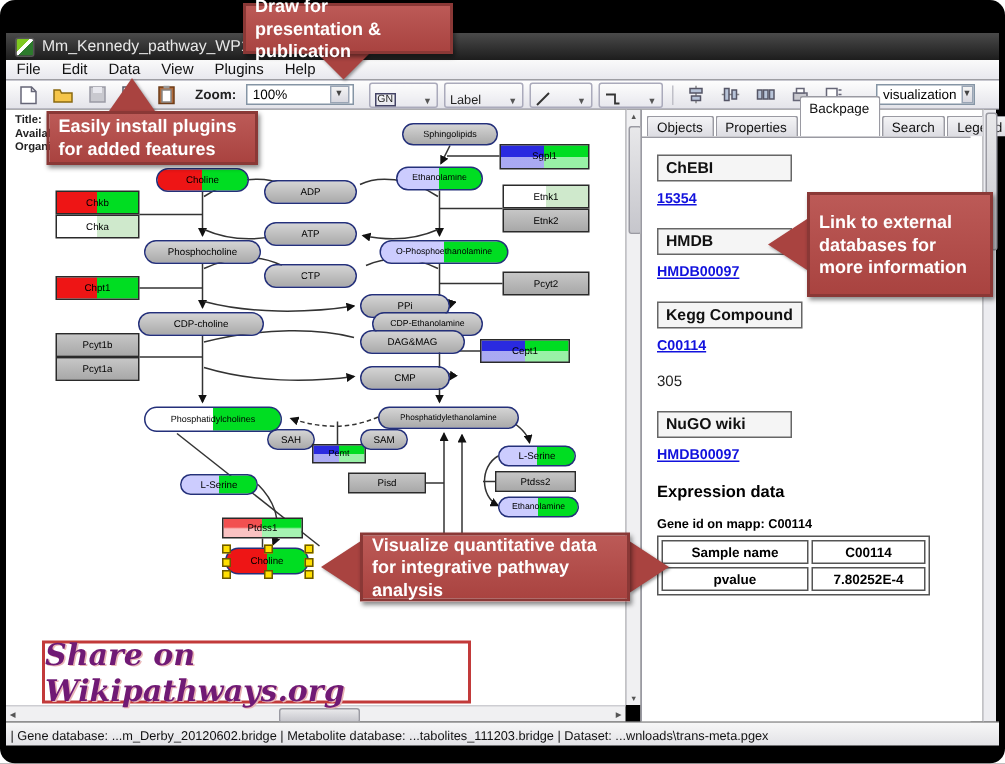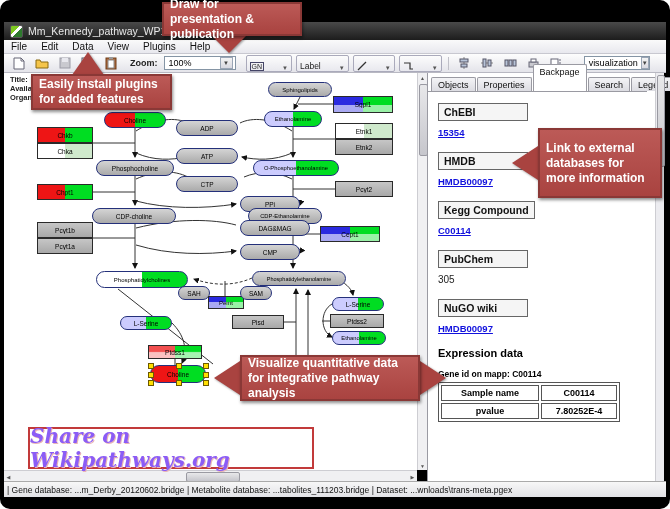--- a/index.html
+++ b/index.html
@@ -60,21 +60,21 @@
   .ecell{border:1px solid #555;margin:1px;font-size:9px;font-weight:bold;color:#000;display:flex;align-items:center;justify-content:center;height:14px;}
   .ecell.c1{width:96px;}
   .ecell.c2{width:74px;}
   .panel-scroll{position:absolute;left:655px;top:73px;width:9px;height:408px;background:#ececf0;border-left:1px solid #cdcdd2;box-sizing:border-box;}
   
   .statusbar{position:absolute;left:4px;top:481px;width:662px;height:16px;background:linear-gradient(#f7f7f7,#e2e2e6);border-top:1px solid #aaa;display:flex;align-items:center;box-sizing:border-box;}
   .statusbar span{font-size:8.5px;color:#111;padding-left:3px;white-space:nowrap;}
   
   .callout{position:absolute;z-index:50;background:linear-gradient(#bc5a57,#a94340);border:2px solid #8a3836;color:#fff;font-weight:bold;font-size:12px;text-align:left;display:flex;align-items:center;justify-content:center;line-height:15px;box-shadow:1px 2px 3px rgba(0,0,0,.45);padding:2px 6px;box-sizing:border-box;}
   .tri{position:absolute;z-index:49;width:0;height:0;filter:drop-shadow(1px 1px 1px rgba(0,0,0,.4));}
-  .share{position:absolute;z-index:40;left:28px;top:427px;width:282px;height:38px;background:#fff;border:2px solid #c23a3a;display:flex;align-items:center;justify-content:center;font-family:"DejaVu Serif",serif;font-style:italic;font-weight:bold;font-size:20px;color:#8b5cf6;text-shadow:1px 1px 0 #e9b5b5;}
+  .share{position:absolute;z-index:40;left:28px;top:427px;width:282px;height:38px;background:#fff;border:2px solid #c23a3a;display:flex;align-items:center;justify-content:center;font-family:"DejaVu Serif",serif;font-style:italic;font-weight:bold;font-size:20px;color:#701a75;text-shadow:1px 1px 0 #e9b5b5;}
   
   .icn{display:block;}
 </style>
 </head>
 <body>
 
 <div class="screen">
 
   <div class="titlebar">
     <div class="appicon"></div>
@@ -372,21 +372,21 @@
         <div class="tab">Properties</div>
         <div class="tab active">Backpage</div>
         <div class="tab">Search</div>
         <div class="tab">Legend</div>
       </div>
     <div class="panel-body">
       <div>
           <div class="sect"><div class="hdr">ChEBI</div><div class="val"><a>15354</a></div></div>
           <div class="sect"><div class="hdr">HMDB</div><div class="val"><a>HMDB00097</a></div></div>
           <div class="sect"><div class="hdr">Kegg Compound</div><div class="val"><a>C00114</a></div></div>
-          <div class="sect"><div class="hdr">PubChem</div><div class="val"><span class="plain">305</span></div></div>
+          <div class="sect"><div class="val"><span class="plain">305</span></div></div>
           <div class="sect"><div class="hdr">NuGO wiki</div><div class="val"><a>HMDB00097</a></div></div>
         </div>
       <div class="expr-title">Expression data</div>
       <div class="gene-line">Gene id on mapp: C00114</div>
       <div class="etable"><div class="erow">
             <div class="ecell c1">Sample name</div>
             <div class="ecell c2">C00114</div>
           </div><div class="erow">
             <div class="ecell c1">pvalue</div>
             <div class="ecell c2">7.80252E-4</div>

